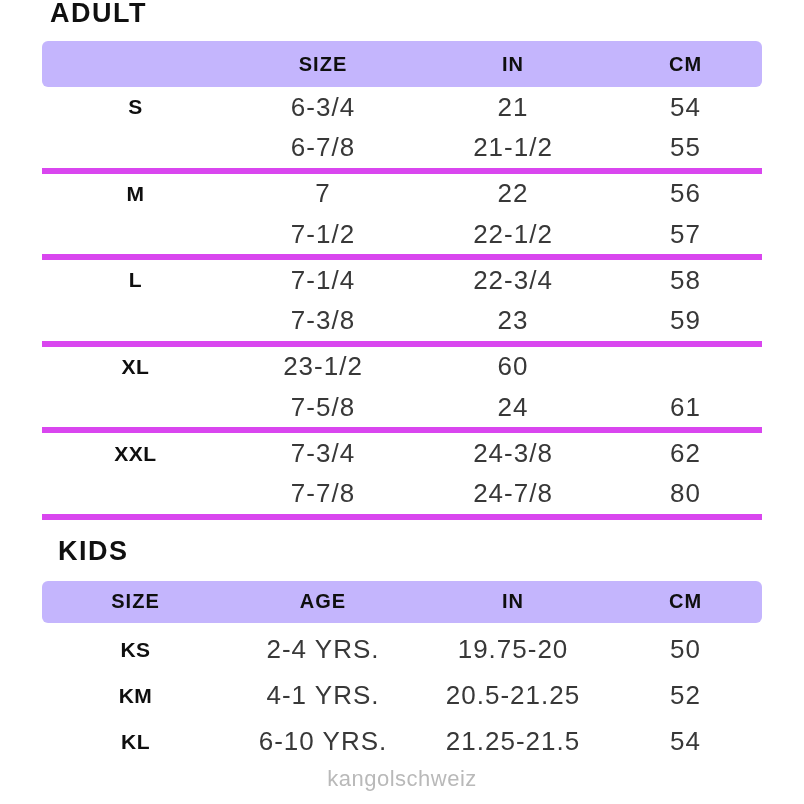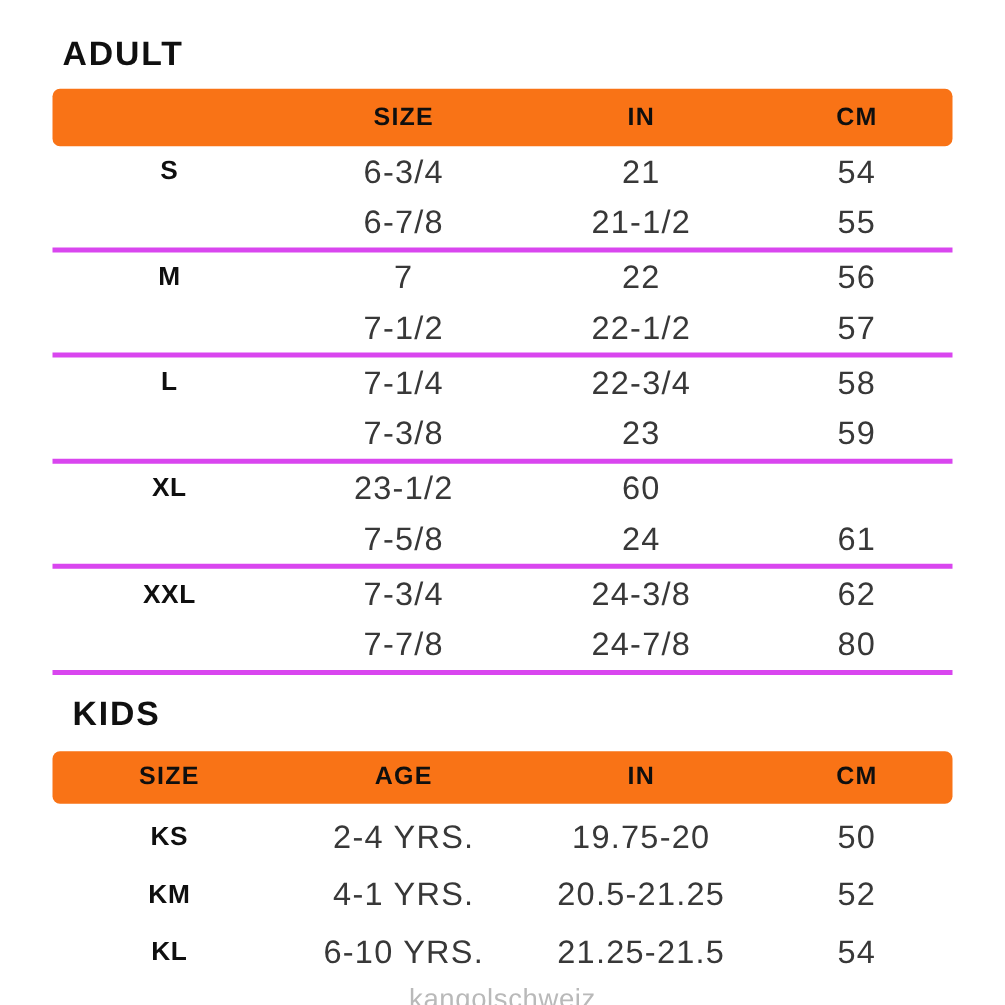--- a/index.html
+++ b/index.html
@@ -24,48 +24,48 @@
   }
   .section-title {
     margin: 0 0 0 8px;
     padding: 0;
     font-size: 27px;
     line-height: 26px;
     font-weight: 700;
     letter-spacing: 1.5px;
     color: #101010;
   }
-  .section-title.adult { padding-top: 30px; margin-bottom: 15px; }
+  .section-title.adult { margin-bottom: 15px; }
   .section-title.kids  { padding-top: 18px; margin-bottom: 17px; margin-left: 16px; }
 
   .grid-row {
     display: grid;
     grid-template-columns: 187px 188px 192px 153px;
     align-items: center;
   }
   .thead {
-    background: #f97316;
+    background: #c4b5fd;
     border-radius: 6px;
     height: 46px;
   }
   .thead.kids-head { height: 42px; }
   .cell {
     text-align: center;
     white-space: nowrap;
   }
   .hcell {
     font-weight: 700;
     font-size: 20px;
     letter-spacing: 1px;
     color: #0f0f0f;
   }
   .trow { height: 40.3px; }
   .kids-rows { padding-top: 4px; }
   .kids-rows .trow { height: 46px; }
-  .group-end { border-bottom: 4px solid #d946ef; }
+  .group-end { border-bottom: 6px solid #d946ef; }
   .label {
     font-weight: 700;
     font-size: 21px;
     letter-spacing: 0.5px;
     color: #0f0f0f;
   }
   .val {
     font-weight: 400;
     font-size: 26px;
     letter-spacing: 1px;

